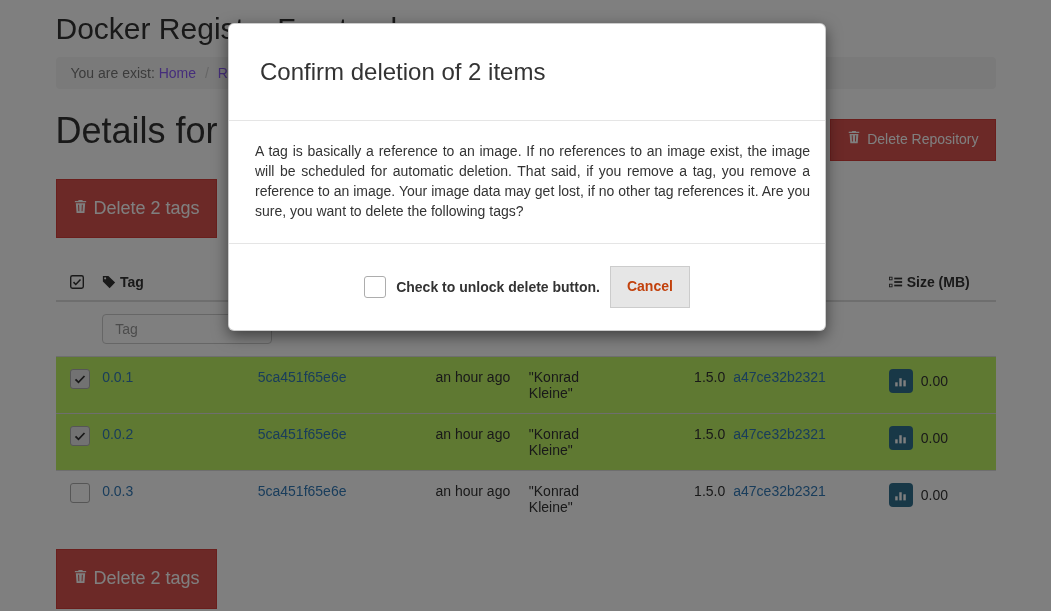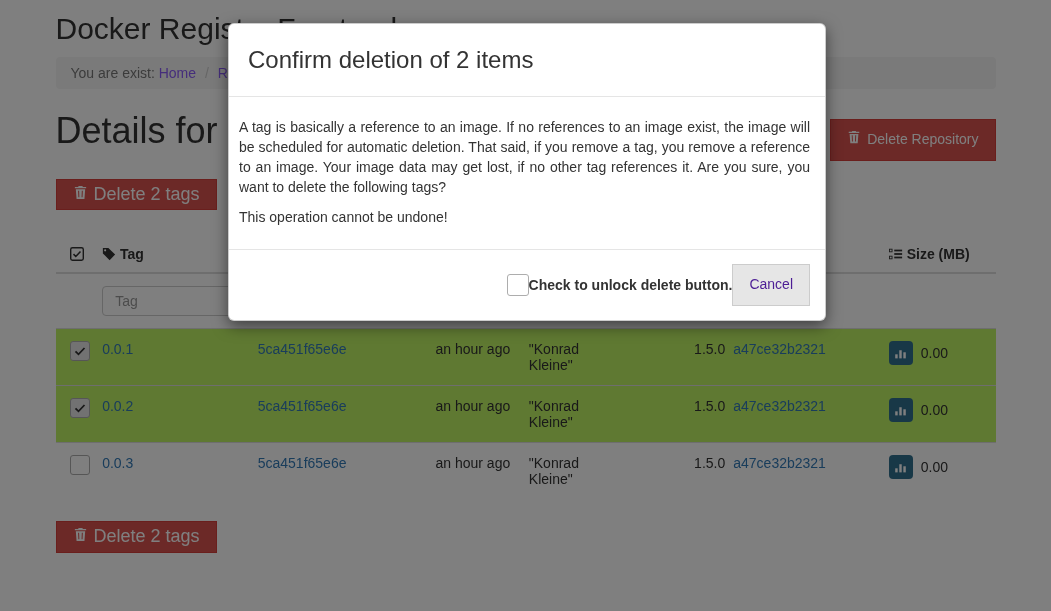--- a/index.html
+++ b/index.html
@@ -35,22 +35,22 @@
 
   .btn {
     display:inline-flex; align-items:center; gap:6px;
     font-size:14px; line-height:1.42;
     padding:10px 16px; border-radius:0;
     border:1px solid transparent; cursor:pointer;
     font-family:"Liberation Sans", sans-serif;
   }
   .btn-danger { background:#d9534f; border-color:#d43f3a; color:#fff; }
   .btn-danger.faded { opacity:.65; }
-  .btn-default { background:#e6e6e6; border-color:#cccccc; color:#4c1d95; }
-  .btn-lg { padding:2px 16px; font-size:18px; }
+  .btn-default { background:#e6e6e6; border-color:#cccccc; color:#c2410c;font-weight:bold; }
+  .btn-lg { padding:16px 16px; font-size:18px; }
 
   .btn-row-top { margin-top:18px; }
   .btn-row-bottom { margin-top:22px; }
 
   
   table.tags { width:100%; border-collapse:collapse; margin-top:14px; }
   table.tags th {
     text-align:left; font-weight:bold; font-size:14px; color:#333;
     padding:8px 8px 8px 0; vertical-align:bottom;
     border-bottom:2px solid #ddd;
@@ -97,28 +97,28 @@
 
   
   #backdrop { position:absolute; inset:0; background:#000; opacity:.5; }
   .modal {
     position:absolute; left:228px; top:23px; width:598px;
     background:#fff; border-radius:6px;
     box-shadow:0 5px 15px rgba(0,0,0,.5);
     border:1px solid rgba(0,0,0,.2);
   }
   .modal-header { padding:15px; border-bottom:1px solid #e5e5e5; }
-  .modal-title { margin:4px; font-size:24px; font-weight:400; color:#333; line-height:1.42; }
-  .modal-body { padding:20px 15px 12px 10px; }
+  .modal-title { margin:16px; font-size:24px; font-weight:400; color:#333; line-height:1.42; }
+  .modal-body { padding:20px 15px 12px 26px; }
   .modal-body p { margin:0 0 10px 0; font-size:14px; line-height:20px; text-align:justify; color:#333; }
   .modal-body ul { margin:0 0 10px 0; padding-left:40px; }
   .modal-body li { font-size:14px; line-height:20px; }
   .modal-footer {
-    padding:14px 15px; border-top:1px solid #e5e5e5;
-    display:flex; align-items:center; justify-content:flex-end; 
+    padding:22px 15px; border-top:1px solid #e5e5e5;
+    display:flex; align-items:center; justify-content:center; gap:10px;
   }
   .unlock-label { font-weight:bold; font-size:14px; color:#333; }
   .cb-unlock { width:22px; height:22px; border:1px solid #adadad; border-radius:3px; background:#fff; cursor:pointer; }
 </style>
 </head>
 <body>
 
 <div id="page">
   <div class="container">
 
@@ -289,20 +289,19 @@
 </div>
 
 <div id="backdrop"></div>
 
 <div class="modal">
   <div class="modal-header">
     <h3 class="modal-title">Confirm deletion of 2 items</h3>
   </div>
   <div class="modal-body">
     <p>A tag is basically a reference to an image. If no references to an image exist, the image will be scheduled for automatic deletion. That said, if you remove a tag, you remove a reference to an image. Your image data may get lost, if no other tag references it. Are you sure, you want to delete the following tags?</p>
-    <p>This operation cannot be undone!</p>
   </div>
   <div class="modal-footer">
     <span class="cb-unlock"></span>
     <span class="unlock-label">Check to unlock delete button.</span>
     <button class="btn btn-default">Cancel</button>
   </div>
 </div>
 
 </body></html>

